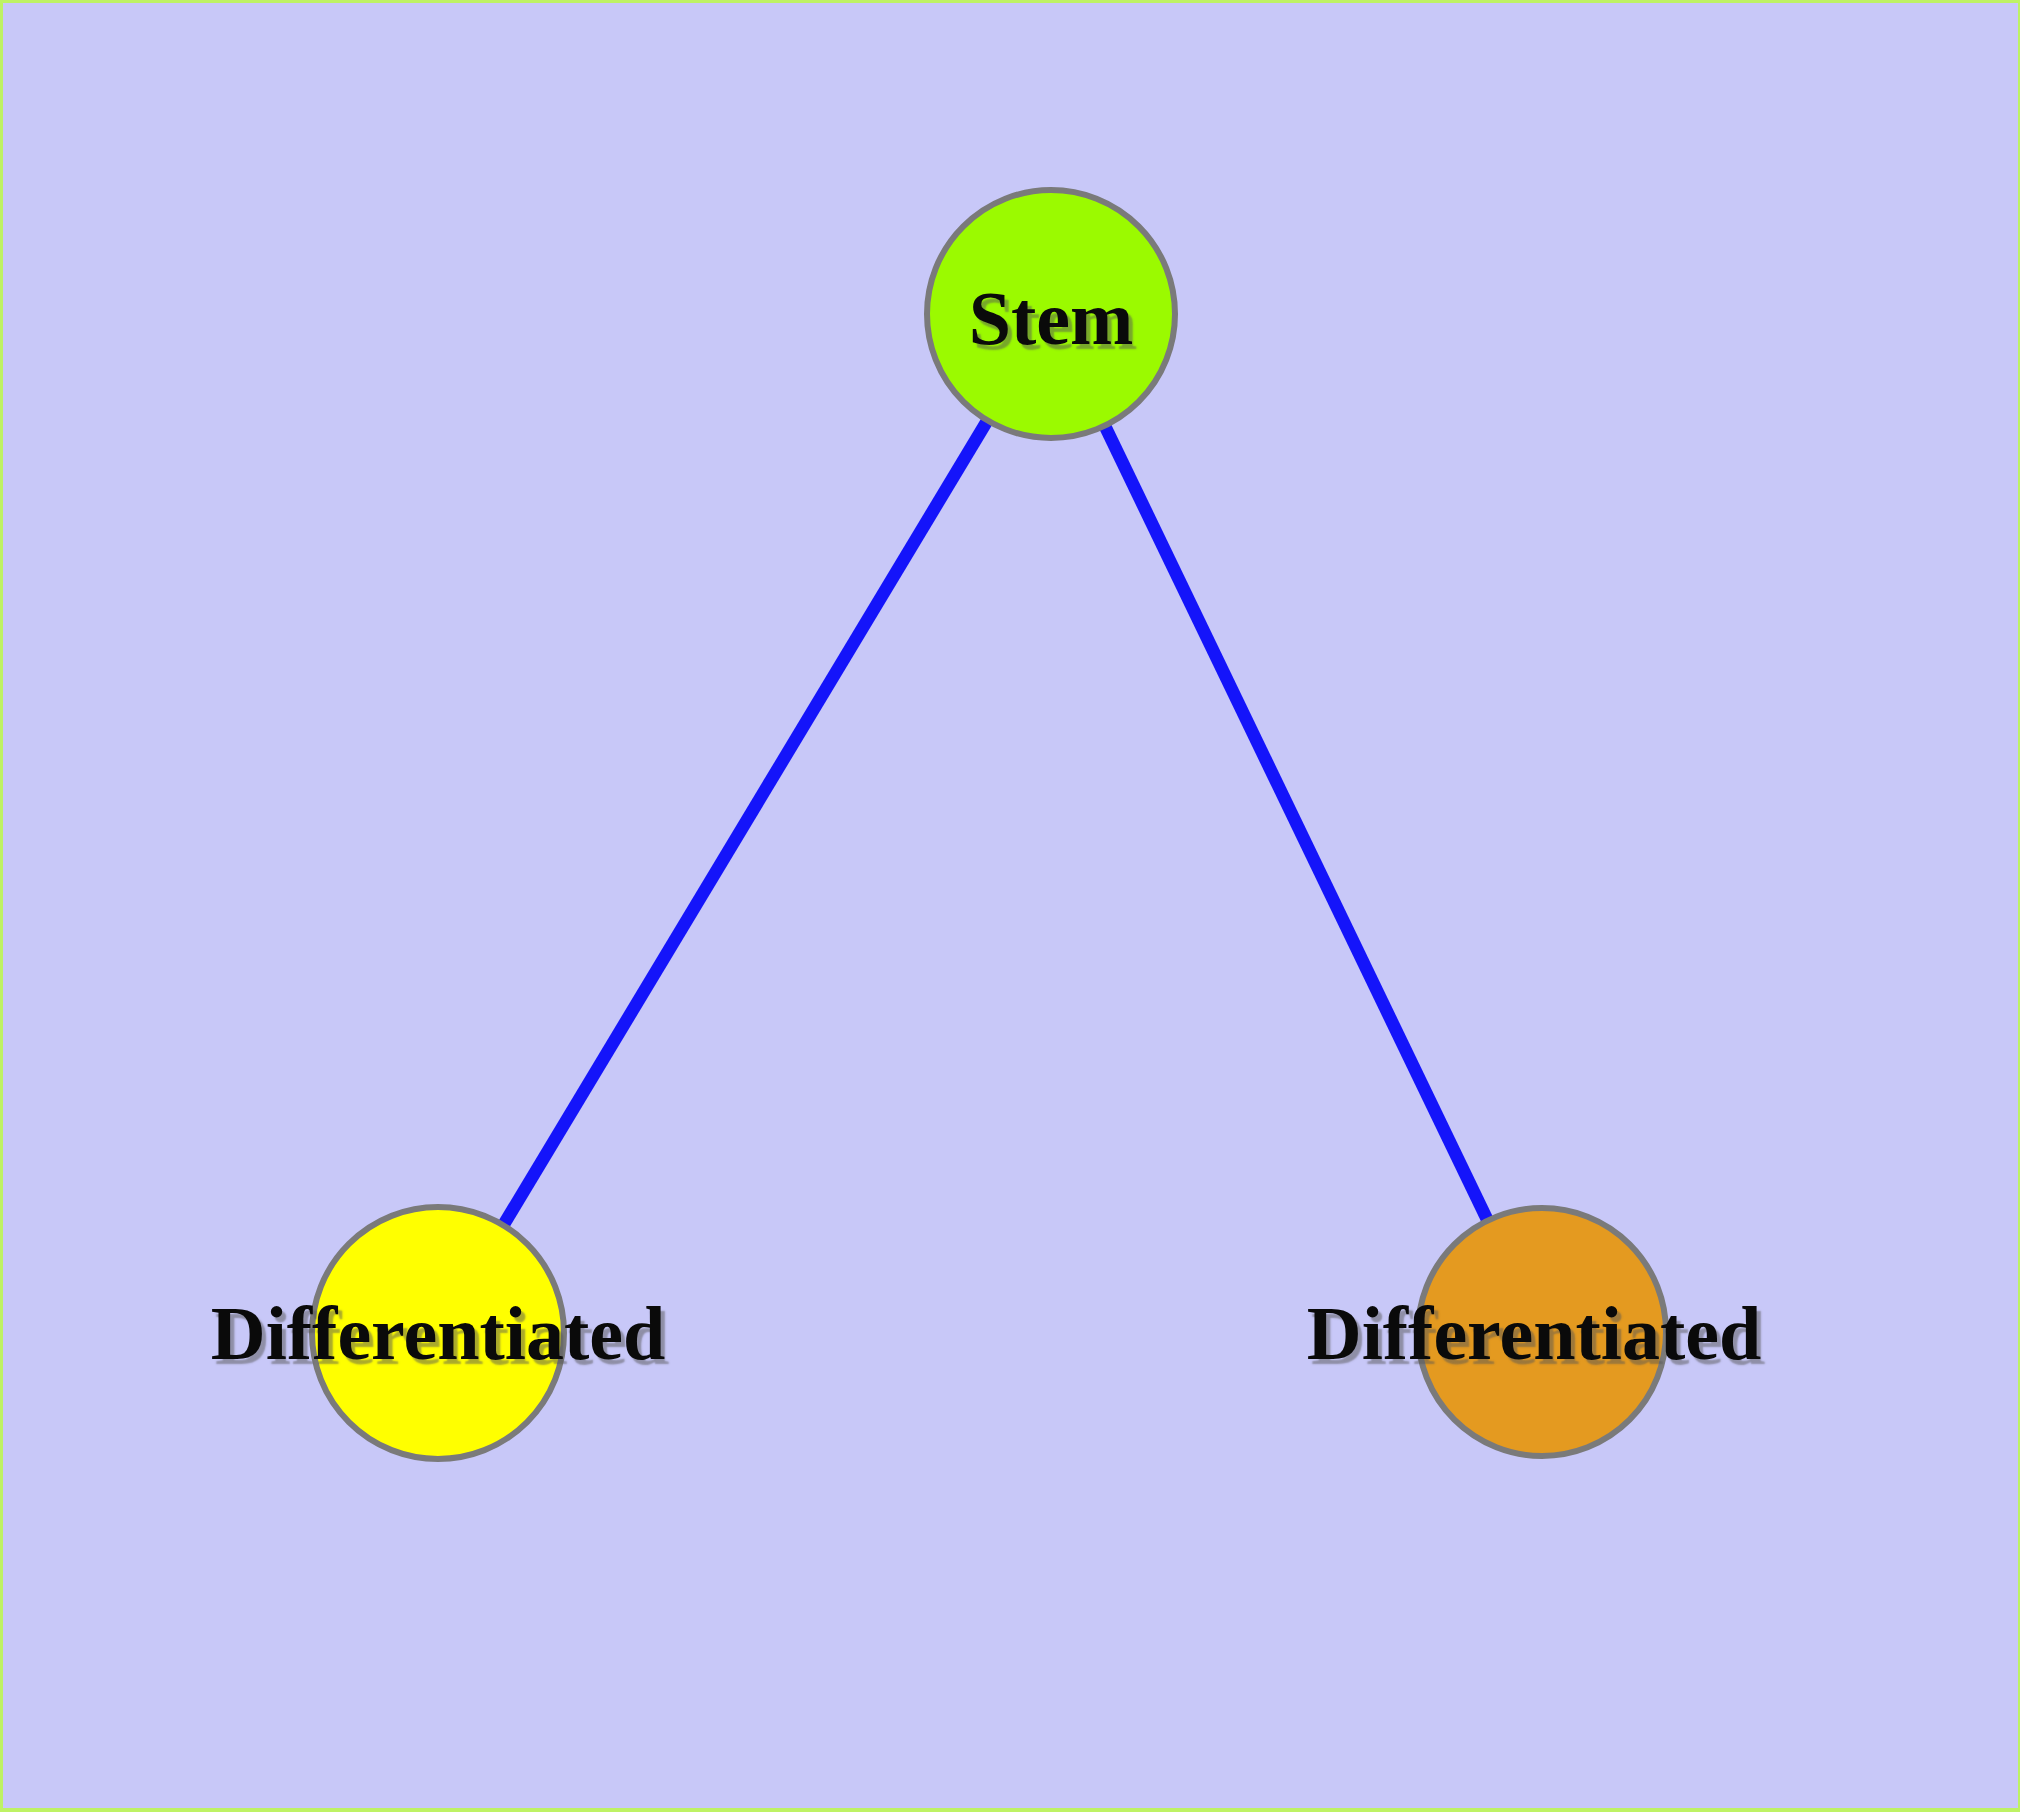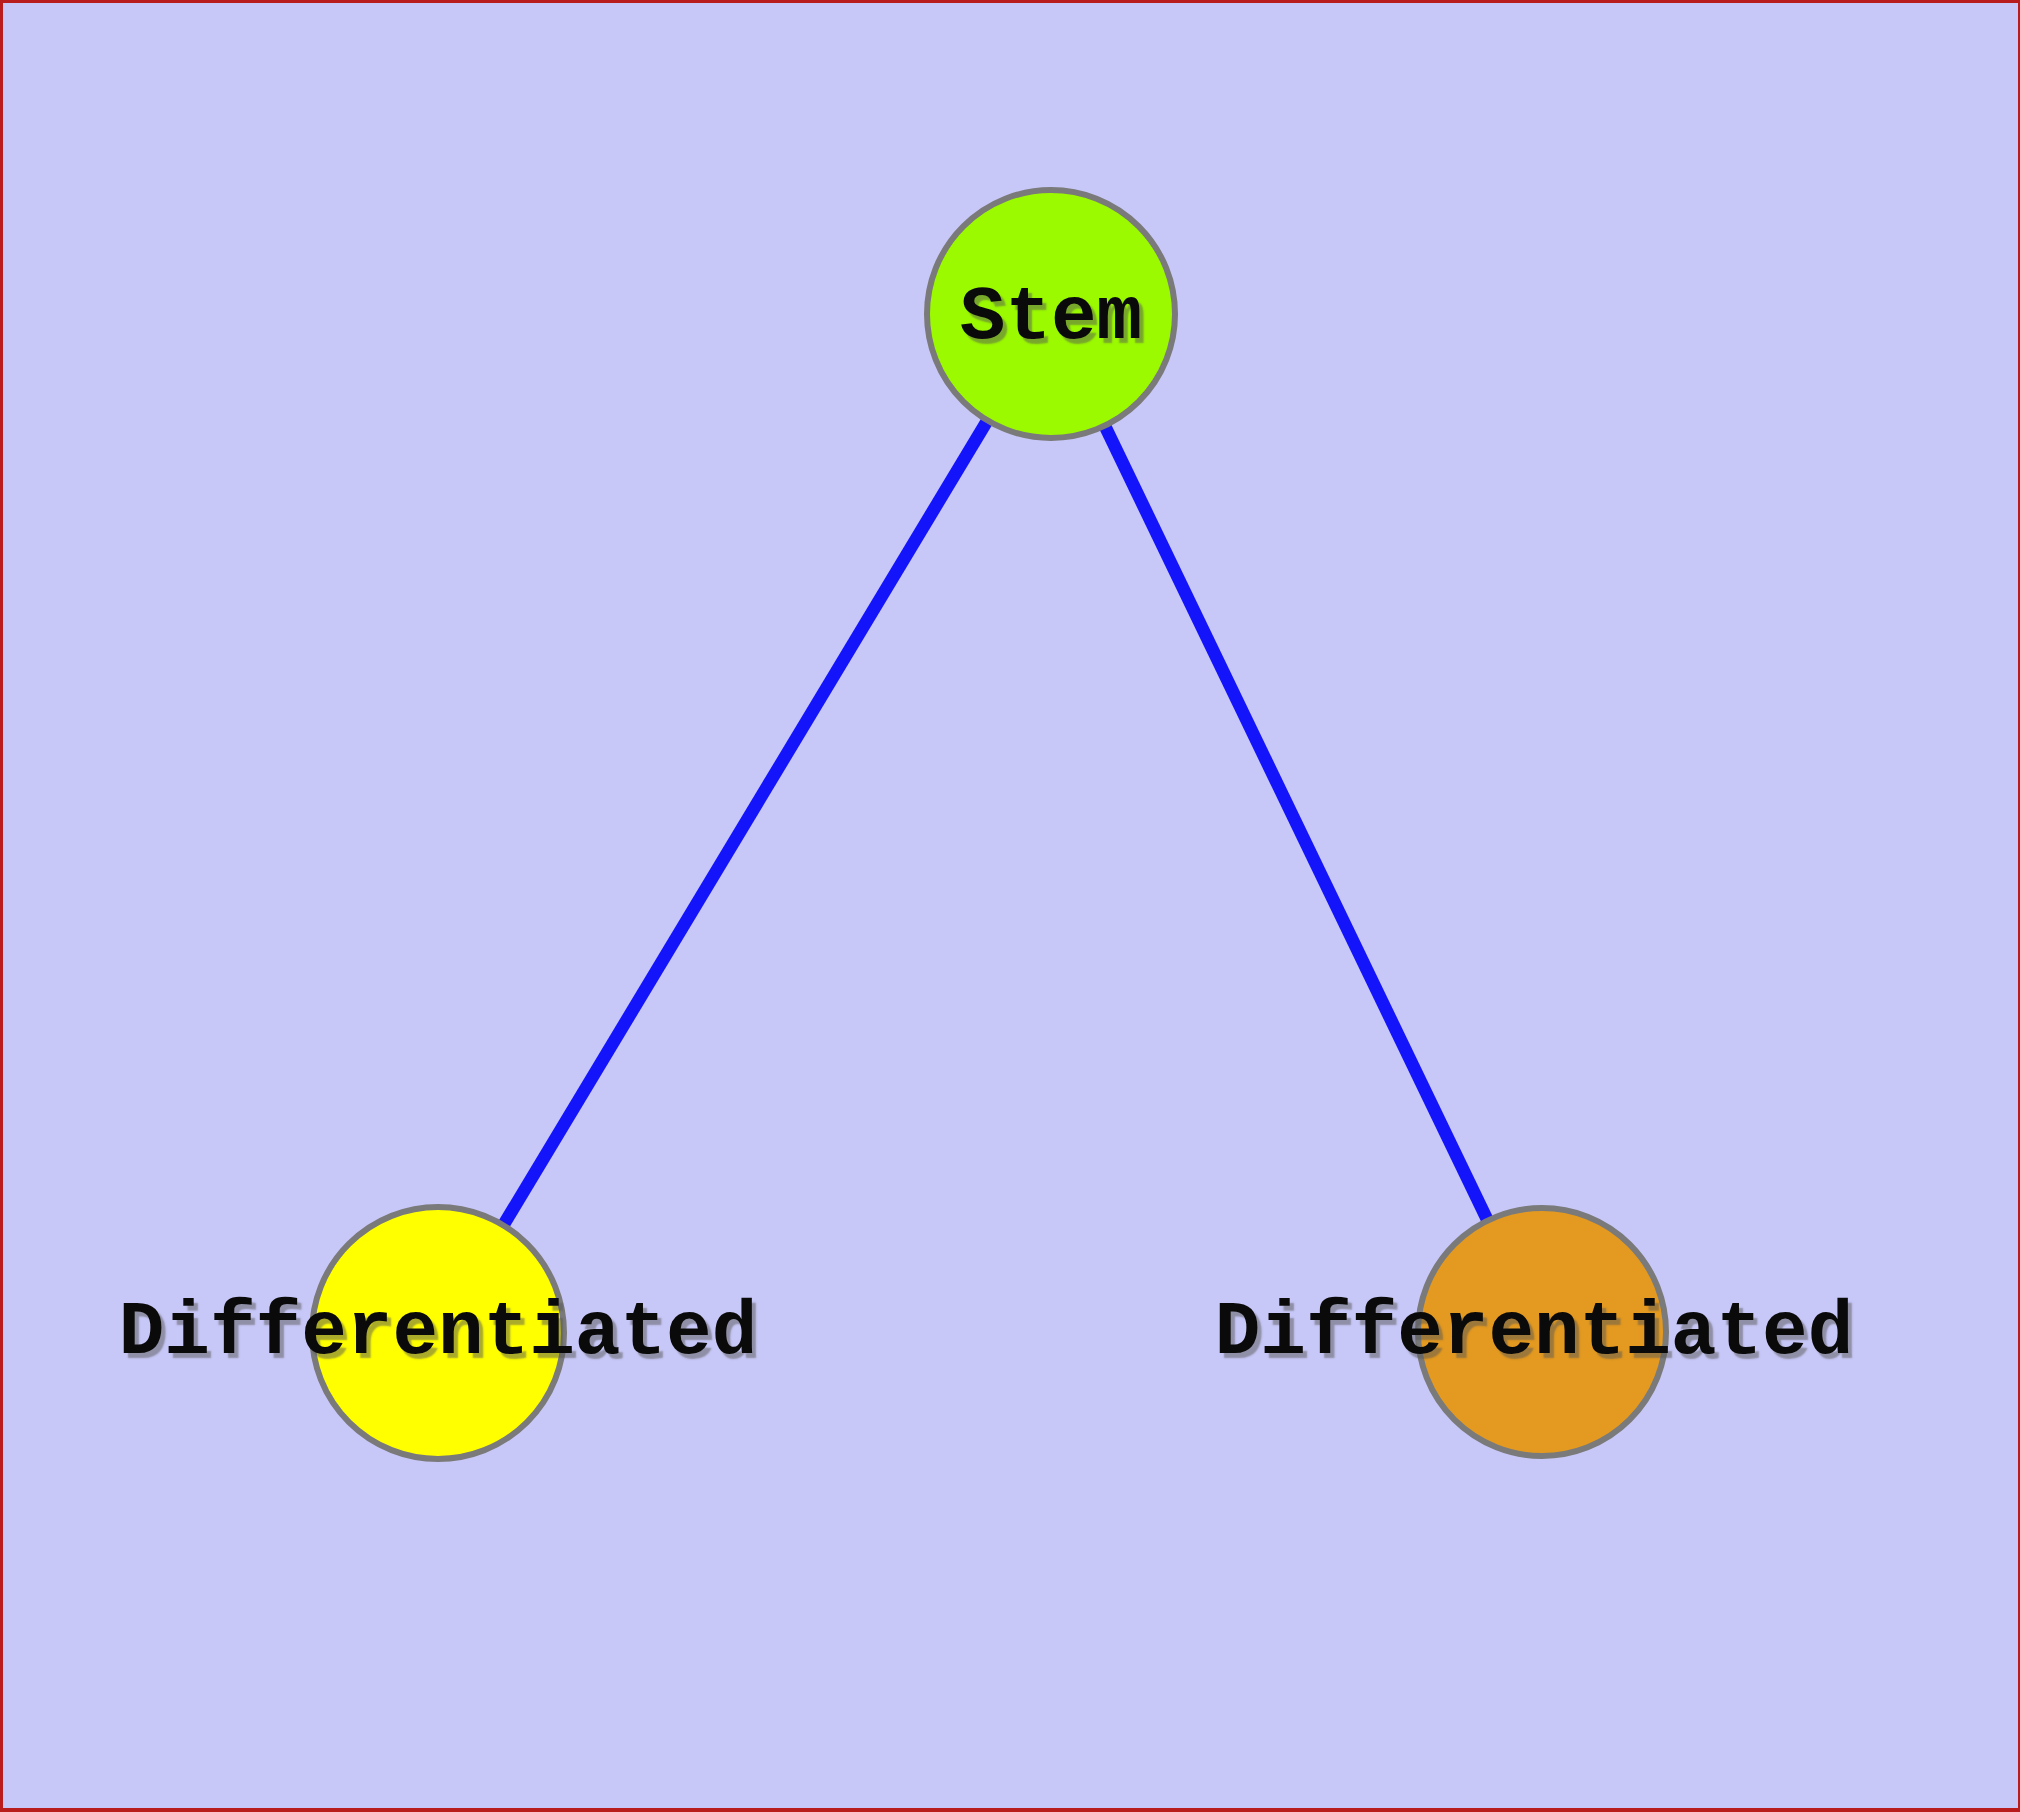--- a/index.html
+++ b/index.html
@@ -4,23 +4,23 @@
 <style>
   html, body {
     margin: 0;
     padding: 0;
     background: #ffffff;
   }
   #canvas {
     position: relative;
     width: 2021px;
     height: 1812px;
-    background: #b91c1c;
+    background: #bef264;
     overflow: hidden;
-    font-family: Liberation Mono, monospace;
+    font-family: Liberation Serif, serif;
   }
   #panel {
     position: absolute;
     left: 3.4px;
     top: 3.4px;
     right: 3.4px;
     bottom: 4.2px;
     background: #c8c8f8;
   }
   #edges {

